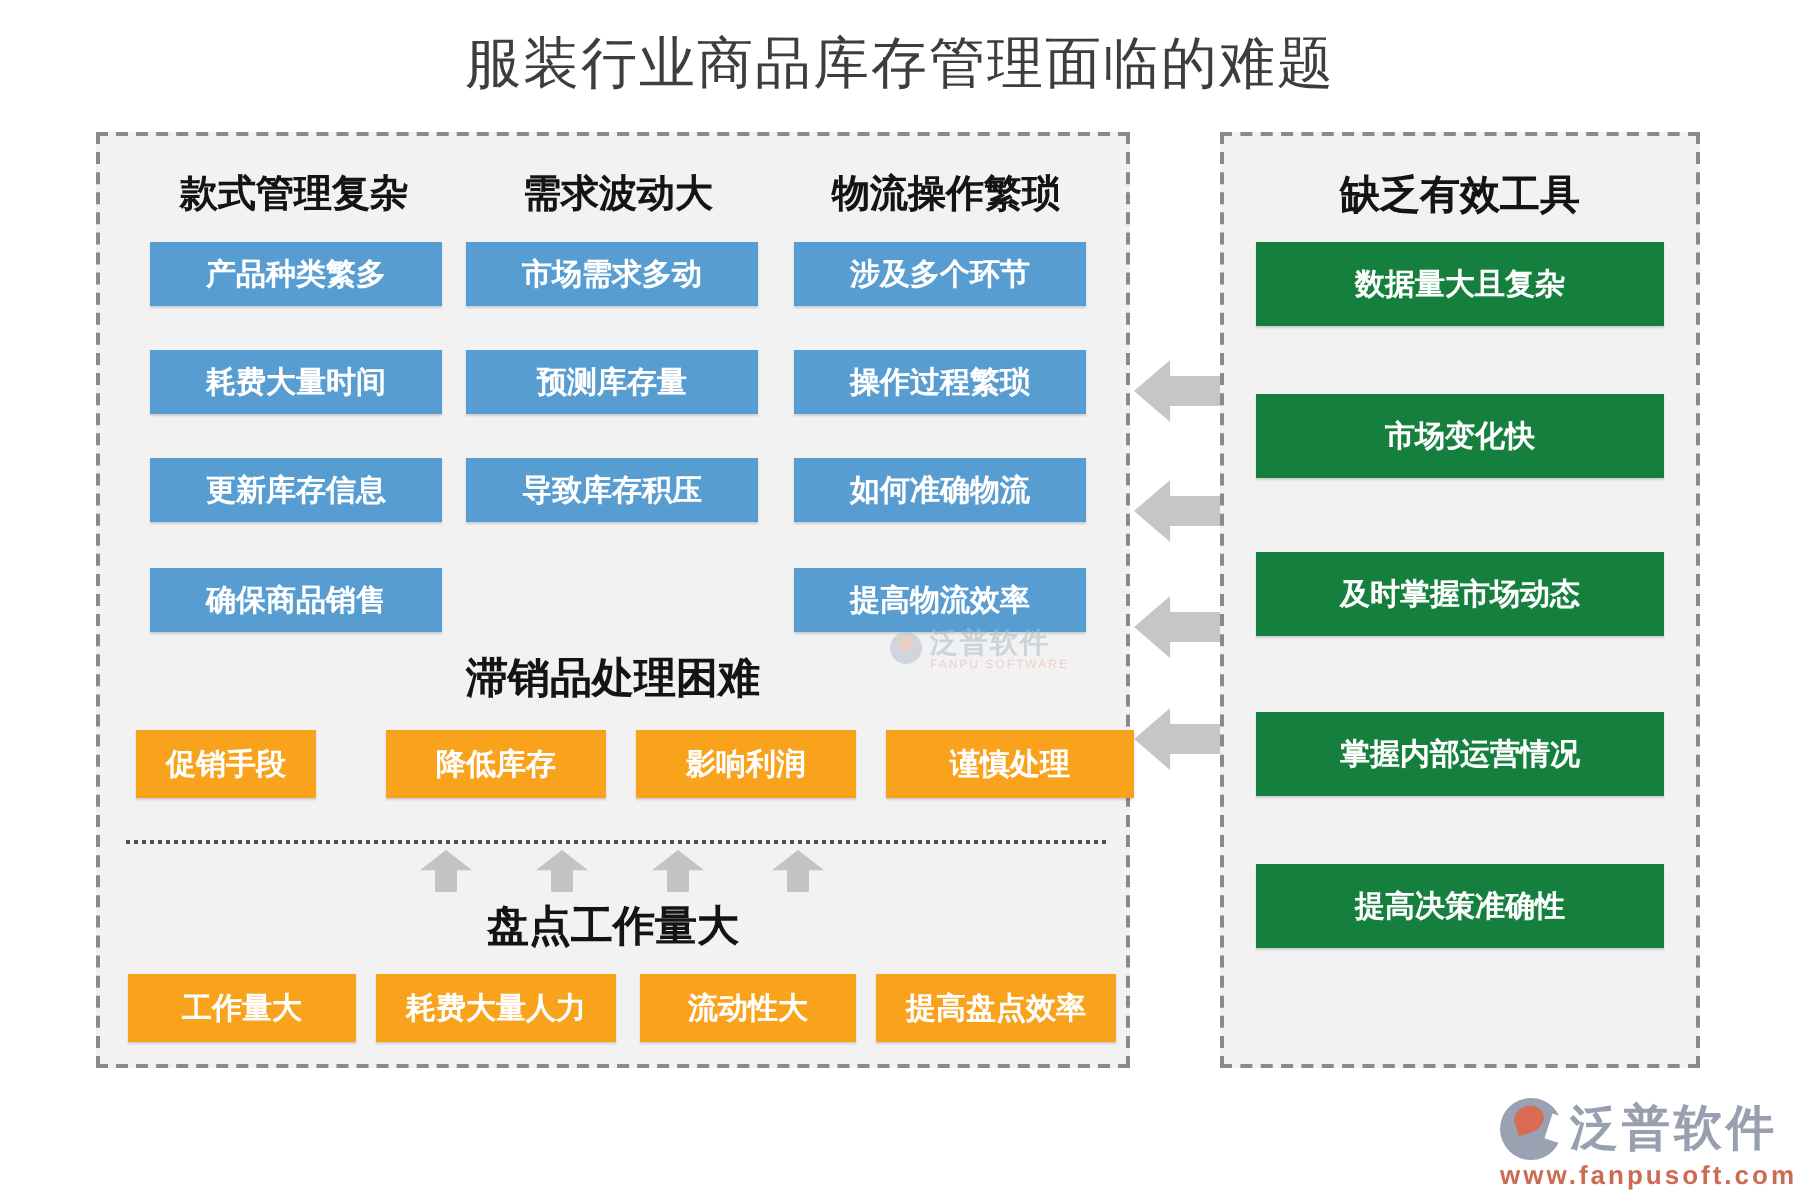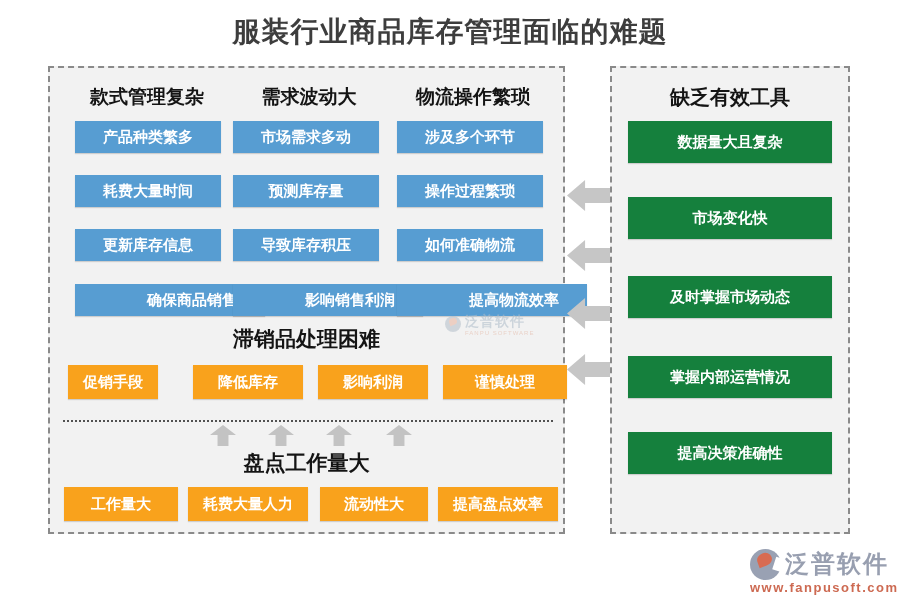--- a/index.html
+++ b/index.html
@@ -6,21 +6,21 @@
   body {
     width:900px; height:600px; position:relative; overflow:hidden;
     background:#ffffff;
     font-family:"Liberation Sans", sans-serif;
   }
 
   
   .title {
     position:absolute; top:13px; left:0; width:100%;
     text-align:center; font-family:"DejaVu Serif","Liberation Serif",serif;
-    font-weight:bold; font-size:28px; color:#3d3d3d; letter-spacing:1px;
+    font-weight:normal; font-size:28px; color:#3d3d3d; letter-spacing:1px;
   }
 
   
   .panel {
     position:absolute; background:#f2f2f2;
     border:2px dashed #8a8a8a; box-sizing:border-box;
   }
   .panel-left  { left:48px;  top:66px; width:517px; height:468px; }
   .panel-right { left:610px; top:66px; width:240px; height:468px; }
 
@@ -37,21 +37,21 @@
   .rp-header   { top:16px;  left:0; width:100%; font-size:20px; }
 
   
   .bb, .ob, .rb {
     position:absolute; display:flex; align-items:center; justify-content:center;
     color:#ffffff; font-weight:bold; font-size:15px; white-space:nowrap;
     box-shadow:0 1px 1px rgba(0,0,0,0.15);
   }
   .bb { width:146px; height:32px; background:#579DD2; }
   .c0 { left:25px; } .c1 { left:183px; } .c2 { left:347px; }
-  .r0 { top:53px; } .r1 { top:107px; } .r2 { top:161px; } .r3 { top:216px;padding-left:44px; }
+  .r0 { top:53px; } .r1 { top:107px; } .r2 { top:161px; } .r3 { top:216px; }
 
   .ob { height:34px; background:#F9A21C; }
   .orow1 .ob:nth-of-type(1){ left:18px;  top:297px; width:90px; }
   .orow1 .ob:nth-of-type(2){ left:143px; top:297px; width:110px; }
   .orow1 .ob:nth-of-type(3){ left:268px; top:297px; width:110px; }
   .orow1 .ob:nth-of-type(4){ left:393px; top:297px; width:124px; }
   .orow2 .ob:nth-of-type(1){ left:14px;  top:419px; width:114px; }
   .orow2 .ob:nth-of-type(2){ left:138px; top:419px; width:120px; }
   .orow2 .ob:nth-of-type(3){ left:270px; top:419px; width:108px; }
   .orow2 .ob:nth-of-type(4){ left:388px; top:419px; width:120px; }
@@ -132,21 +132,20 @@
   <div class="sec-header lph h2">物流操作繁琐</div>
 
   <div class="bb c0 r0">产品种类繁多</div>
   <div class="bb c0 r1">耗费大量时间</div>
   <div class="bb c0 r2">更新库存信息</div>
   <div class="bb c0 r3">确保商品销售</div>
 
   <div class="bb c1 r0">市场需求多动</div>
   <div class="bb c1 r1">预测库存量</div>
   <div class="bb c1 r2">导致库存积压</div>
-  <div class="bb c1 r3">影响销售利润</div>
 
   <div class="bb c2 r0">涉及多个环节</div>
   <div class="bb c2 r1">操作过程繁琐</div>
   <div class="bb c2 r2">如何准确物流</div>
   <div class="bb c2 r3">提高物流效率</div>
 
   <div class="watermark">
     <div class="wm-icon"></div>
     <div class="wm-texts">
       <div class="wm-name">泛普软件</div>

